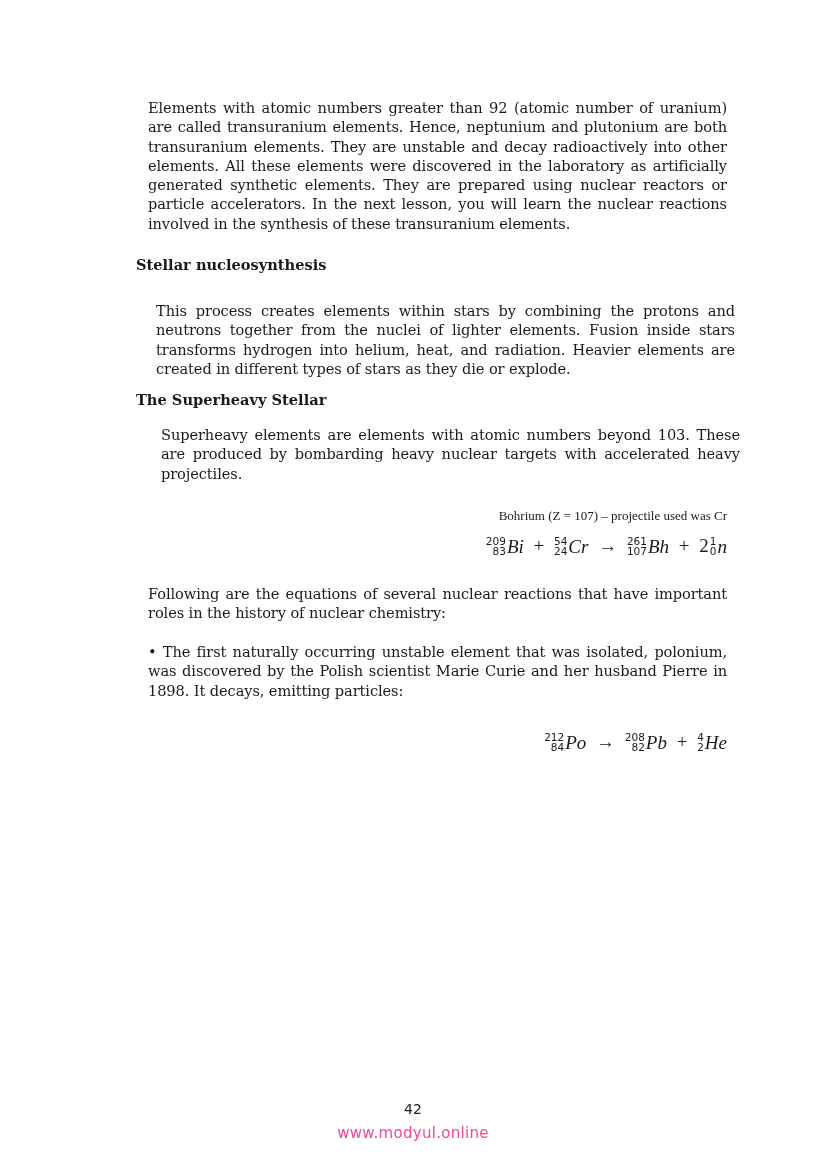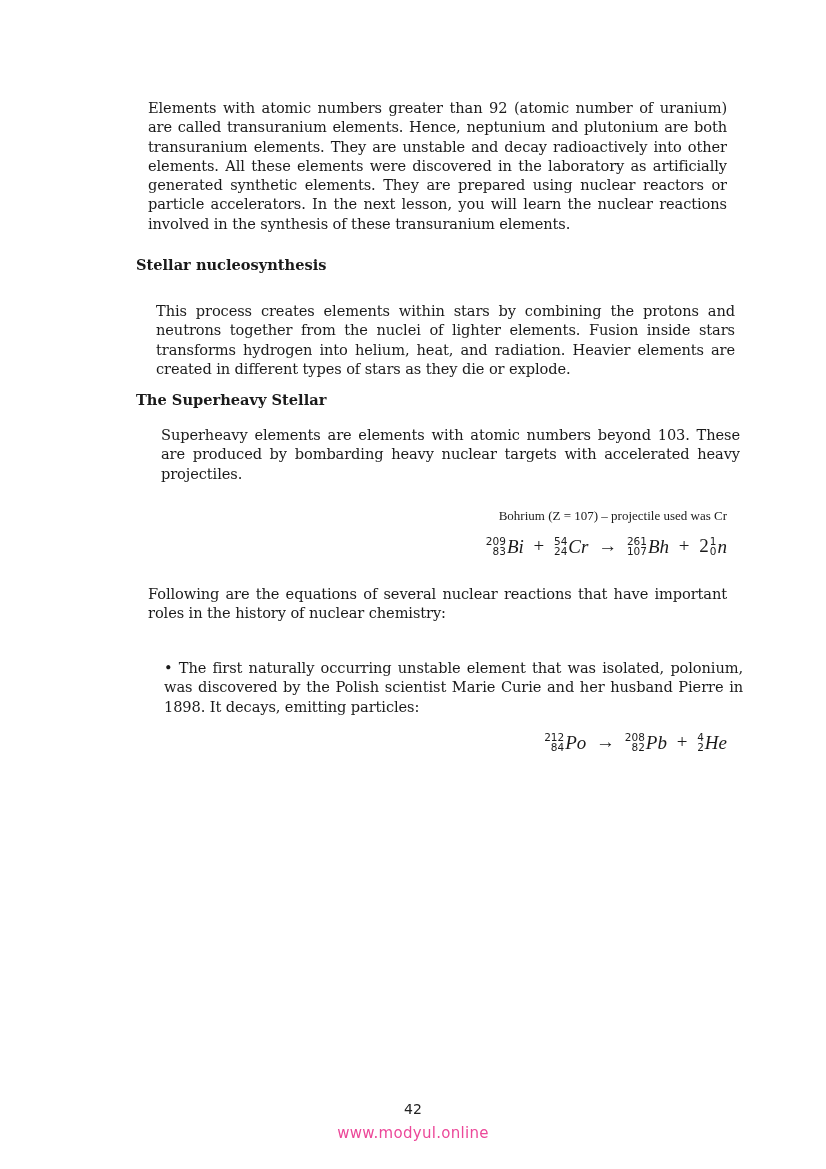--- a/index.html
+++ b/index.html
@@ -83,21 +83,21 @@
         </span><span class="sym">Bh</span></span>
     <span class="op">+</span>
     <span class="coef">2</span><span class="nuc"><span class="scripts">
           <span>1</span>
           <span>0</span>
         </span><span class="sym">n</span></span>
   </div>
 
   <p class="block" style="top:584px;margin:0;">Following are the equations of several nuclear reactions that have important roles in the history of nuclear chemistry:</p>
 
-  <p class="block" style="top:642px;margin:16px;">• The first naturally occurring unstable element that was isolated, polonium, was discovered by the Polish scientist Marie Curie and her husband Pierre in 1898. It decays, emitting particles:</p>
+  <p class="block" style="top:642px;margin:0;">• The first naturally occurring unstable element that was isolated, polonium, was discovered by the Polish scientist Marie Curie and her husband Pierre in 1898. It decays, emitting particles:</p>
 
   <div class="eq" style="top:727px;">
     <span class="nuc"><span class="scripts">
           <span>212</span>
           <span>84</span>
         </span><span class="sym">Po</span></span>
     <span class="op">→</span>
     <span class="nuc"><span class="scripts">
           <span>208</span>
           <span>82</span>

